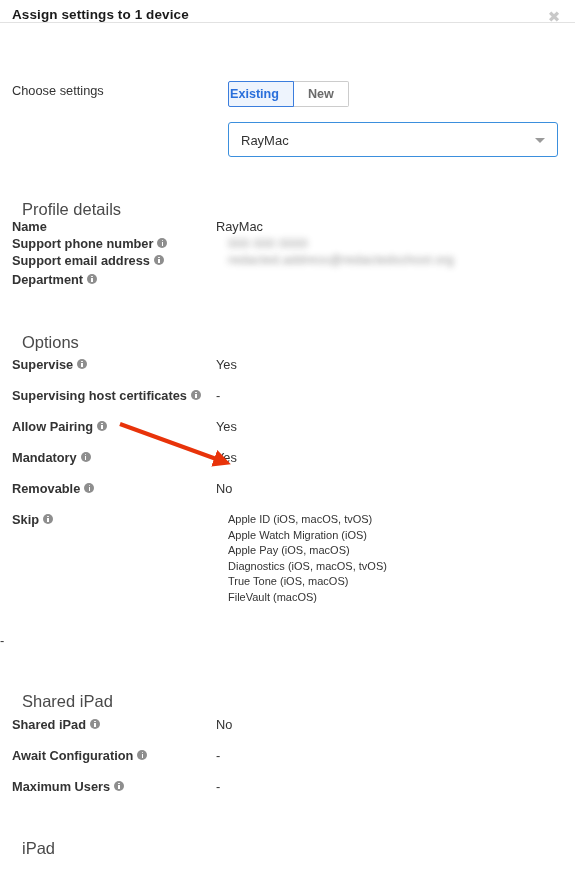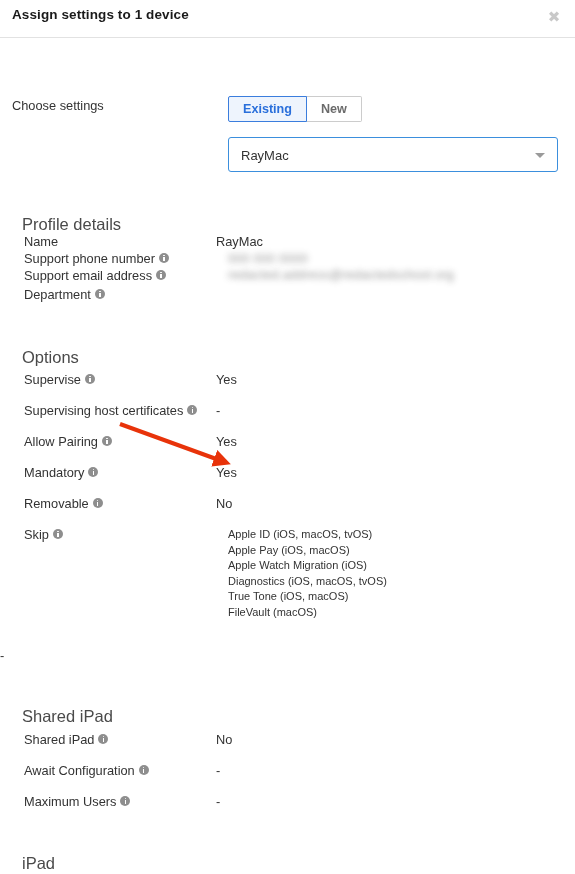--- a/index.html
+++ b/index.html
@@ -12,21 +12,21 @@
     height: 874px;
     font-family: "Liberation Sans", sans-serif;
     color: #222222;
     position: relative;
     overflow: hidden;
   }
 
   
   .modal-header {
     position: relative;
-    height: 38px;
+    height: 23px;
     border-bottom: 1px solid #e2e2e2;
     box-sizing: border-box;
   }
   .modal-title {
     position: absolute;
     left: 12px;
     top: 7px;
     font-size: 13.5px;
     font-weight: bold;
     color: #1a1a1a;
@@ -57,25 +57,26 @@
   }
 
   .row {
     position: relative;
     display: flex;
     align-items: flex-start;
   }
   .lbl {
     width: 216px;
     flex: 0 0 216px;
-    padding-left: 24px;
+    padding-left: 12px;
     box-sizing: border-box;
     font-size: 12.8px;
     color: #333333;
     white-space: nowrap;
+    font-weight: bold;
   }
   .val {
     flex: 1 1 auto;
     font-size: 12.8px;
     color: #333333;
   }
 
   
   .info-icon {
     display: inline-block;
@@ -123,21 +124,21 @@
   }
   .segmented {
     position: absolute;
     left: 228px;
     top: -1px;
     display: flex;
   }
   .seg {
     font-size: 12.6px;
     font-weight: bold;
-    padding: 6px 14px 6px 14px;
+    padding: 6px 14px 6px 1px;
     box-sizing: border-box;
     height: 26px;
     line-height: 13px;
     cursor: pointer;
     user-select: none;
     background: #ffffff;
     font-family: "Liberation Sans", sans-serif;
   }
   .seg.active {
     color: #2a6fdb;
@@ -322,22 +323,22 @@
     </div>
   </div>
 
   <div class="abs-row" style="top:489px;">
     <div class="row">
       <div class="lbl"><span>Skip</span><span class="info-icon"></span></div>
     </div>
   </div>
   <div class="skip-list" style="top:489px;">
     <div>Apple ID (iOS, macOS, tvOS)</div>
+    <div>Apple Watch Migration (iOS)</div>
     <div>Apple Pay (iOS, macOS)</div>
-    <div>Apple Watch Migration (iOS)</div>
     <div>Diagnostics (iOS, macOS, tvOS)</div>
     <div>True Tone (iOS, macOS)</div>
     <div>FileVault (macOS)</div>
   </div>
 
   <div class="abs-row" style="top:610px;">
     <div class="row">
       <div class="val">-</div>
     </div>
   </div>

